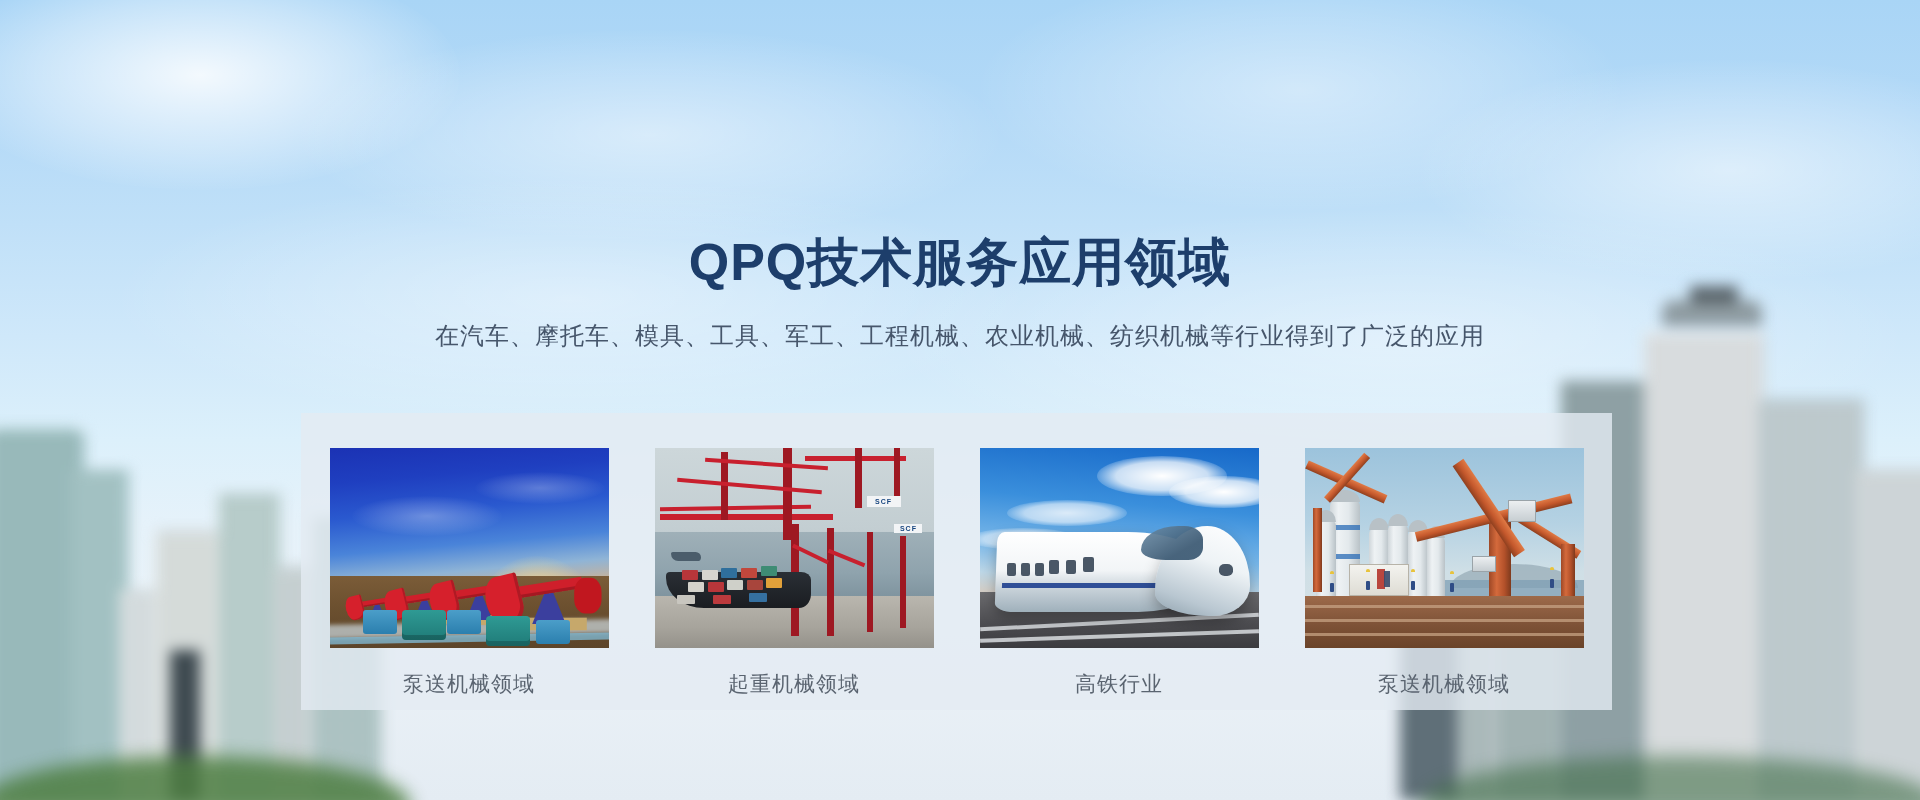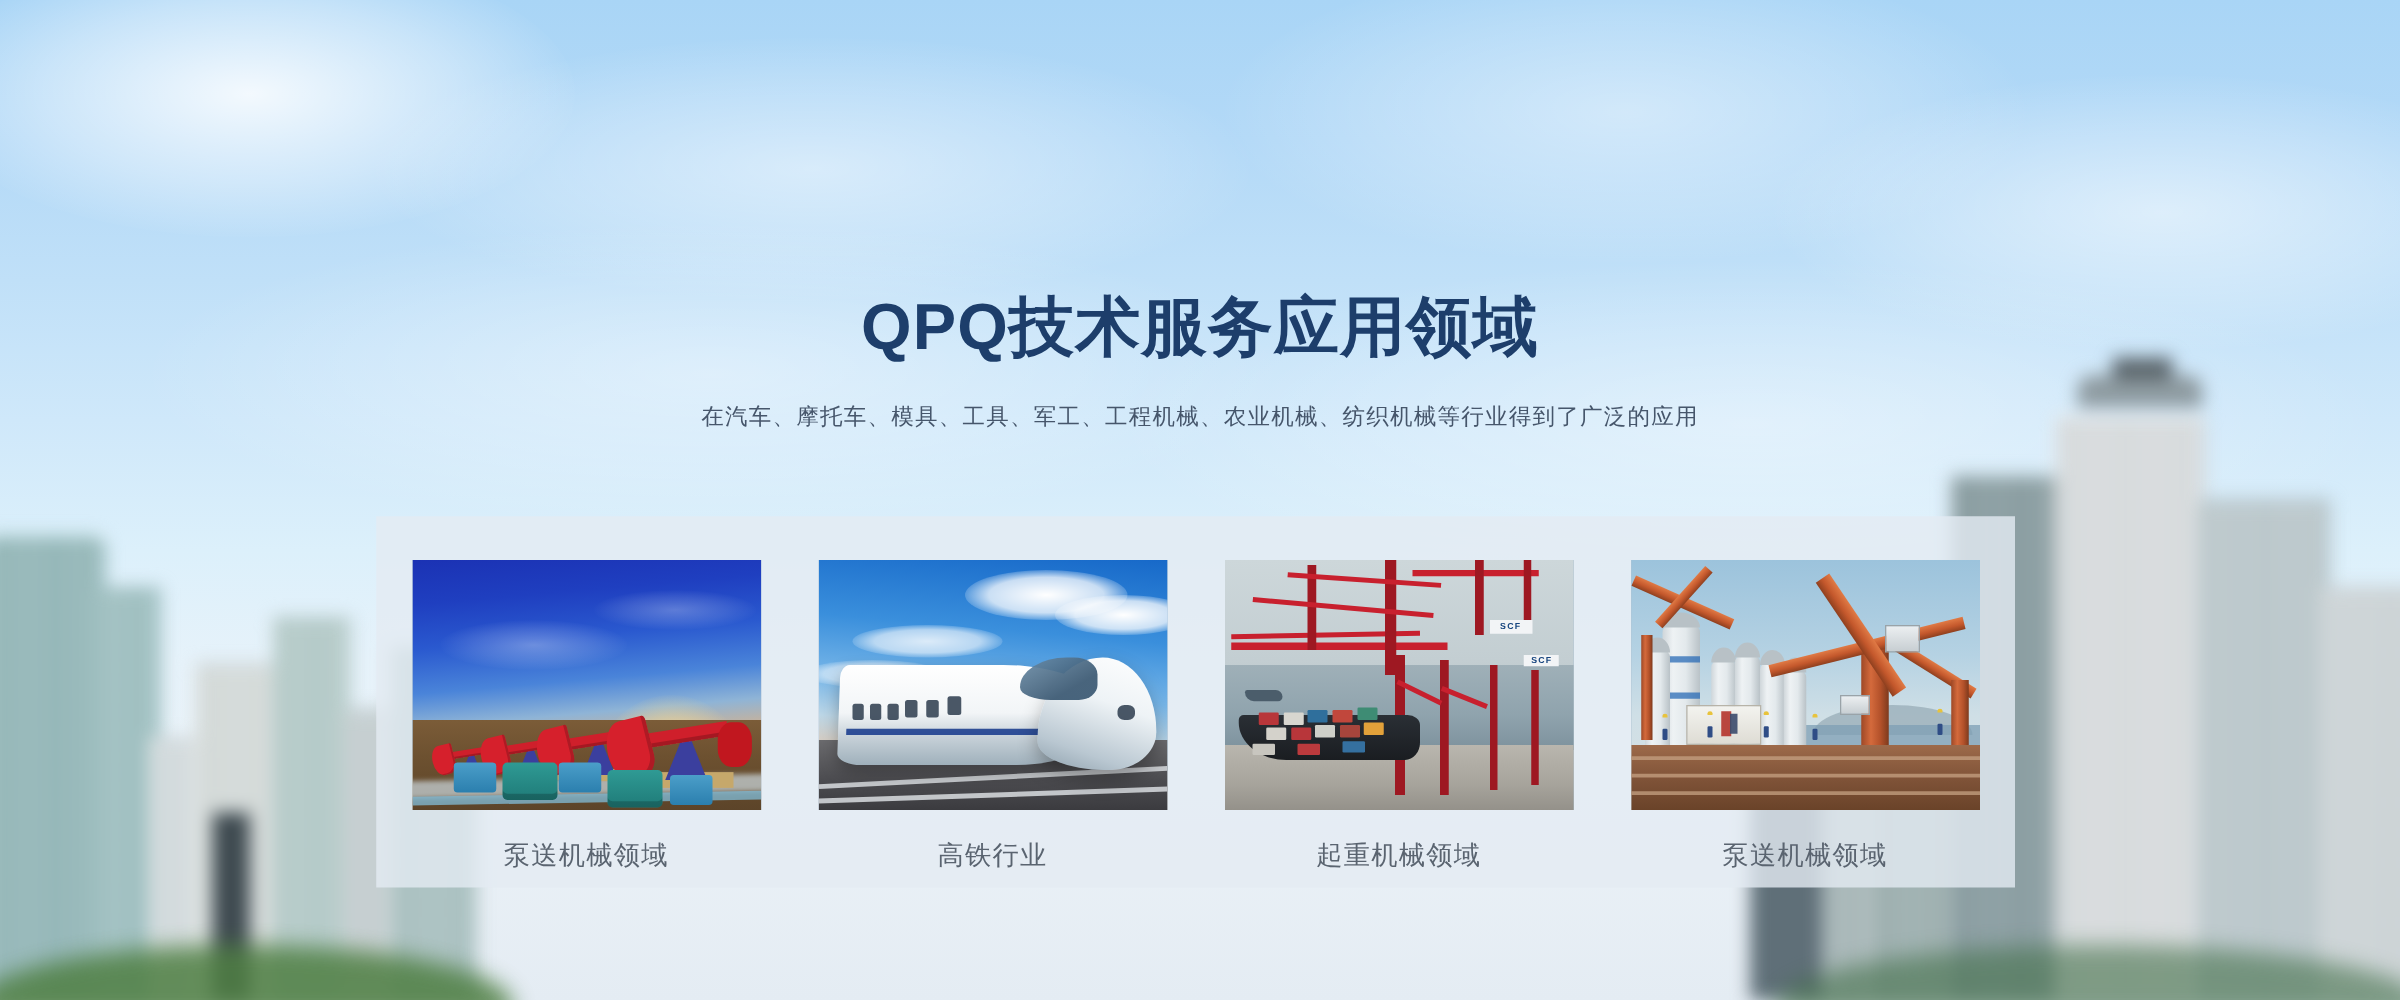--- a/index.html
+++ b/index.html
@@ -73,21 +73,21 @@
     color: #1d3e6b;
     line-height: 1;
     white-space: nowrap;
   }
   #page-subtitle {
     position: absolute;
     top: 324px;
     left: 0;
     width: 1920px;
     text-align: center;
-    font-size: 18px;
+    font-size: 24px;
     font-weight: normal;
     color: #46566b;
     letter-spacing: 1px;
     line-height: 1;
     white-space: nowrap;
   }
 
   
   #cards-panel {
     position: absolute;
@@ -459,48 +459,20 @@
           <div class="pump-green" style="left:56%; bottom:1%;"></div>
           <div class="pump-blue" style="left:74%; bottom:2%;"></div>
         </div>
       </div>
       <div class="card-label">泵送机械领域</div>
     </div>
 
     <div class="card">
       <div class="card-thumb">
         <div class="scene">
-          <div class="tr-sky"></div>
-          <div class="tr-cloud" style="left:42%; top:4%;  width:130px; height:40px;"></div>
-          <div class="tr-cloud" style="left:68%; top:14%; width:110px; height:32px;"></div>
-          <div class="tr-cloud" style="left:10%; top:26%; width:120px; height:26px; opacity:.8;"></div>
-          <div class="tr-cloud" style="left:-4%; top:40%; width:110px; height:22px; opacity:.7;"></div>
-          <div class="tr-ground"></div>
-          <div class="tr-rail" style="left:0; bottom:12%; width:100%; transform:rotate(-3deg);"></div>
-          <div class="tr-rail" style="left:0; bottom:5%;  width:100%; transform:rotate(-2deg);"></div>
-
-          <div class="tr-body"></div>
-          <div class="tr-stripe" style="left:8%;  bottom:30%; width:58%; transform:skewX(-2deg);"></div>
-          <div class="tr-window" style="left:10%; bottom:36%; width:9px;  height:13px;"></div>
-          <div class="tr-window" style="left:15%; bottom:36%; width:9px;  height:13px;"></div>
-          <div class="tr-window" style="left:20%; bottom:36%; width:9px;  height:13px;"></div>
-          <div class="tr-window" style="left:25%; bottom:37%; width:10px; height:14px;"></div>
-          <div class="tr-window" style="left:31%; bottom:37%; width:10px; height:14px;"></div>
-          <div class="tr-window" style="left:37%; bottom:38%; width:11px; height:15px;"></div>
-          <div class="tr-nose"></div>
-          <div class="tr-windshield" style="right:20%; bottom:44%; width:62px; height:34px;"></div>
-          <div class="tr-window" style="right:9%;  bottom:36%; width:14px; height:12px; border-radius:40%;"></div>
-        </div>
-      </div>
-      <div class="card-label">高铁行业</div>
-    </div>
-
-    <div class="card">
-      <div class="card-thumb">
-        <div class="scene">
           <div class="pc-sky"></div>
           <div class="pc-water"></div>
           <div class="pc-quay"></div>
           <div class="pc-boat" style="left:6%; top:52%;"></div>
 
           <div class="pc-red" style="left:2%;  top:33%; width:62%; height:6px;"></div>
           <div class="pc-red" style="left:2%;  top:29%; width:54%; height:4px; transform:rotate(-1deg);"></div>
           <div class="pc-red-d" style="left:24%; top:2%;  width:7px;  height:34%;"></div>
           <div class="pc-red-d" style="left:46%; top:0%;  width:9px;  height:46%;"></div>
           <div class="pc-red" style="left:18%; top:7%;  width:44%; height:4px; transform:rotate(4deg);"></div>
@@ -529,20 +501,48 @@
           <div class="pc-container" style="left:19%; bottom:28%; width:16px; height:10px; background:#b8363a;"></div>
           <div class="pc-container" style="left:26%; bottom:29%; width:16px; height:10px; background:#cfd0c9;"></div>
           <div class="pc-container" style="left:33%; bottom:29%; width:16px; height:10px; background:#a8453c;"></div>
           <div class="pc-container" style="left:40%; bottom:30%; width:16px; height:10px; background:#e2a13a;"></div>
           <div class="pc-container" style="left:8%;  bottom:22%; width:18px; height:9px;  background:#c8c6bf;"></div>
           <div class="pc-container" style="left:21%; bottom:22%; width:18px; height:9px;  background:#bb3a3d;"></div>
           <div class="pc-container" style="left:34%; bottom:23%; width:18px; height:9px;  background:#3570a0;"></div>
         </div>
       </div>
       <div class="card-label">起重机械领域</div>
+    </div>
+
+    <div class="card">
+      <div class="card-thumb">
+        <div class="scene">
+          <div class="tr-sky"></div>
+          <div class="tr-cloud" style="left:42%; top:4%;  width:130px; height:40px;"></div>
+          <div class="tr-cloud" style="left:68%; top:14%; width:110px; height:32px;"></div>
+          <div class="tr-cloud" style="left:10%; top:26%; width:120px; height:26px; opacity:.8;"></div>
+          <div class="tr-cloud" style="left:-4%; top:40%; width:110px; height:22px; opacity:.7;"></div>
+          <div class="tr-ground"></div>
+          <div class="tr-rail" style="left:0; bottom:12%; width:100%; transform:rotate(-3deg);"></div>
+          <div class="tr-rail" style="left:0; bottom:5%;  width:100%; transform:rotate(-2deg);"></div>
+
+          <div class="tr-body"></div>
+          <div class="tr-stripe" style="left:8%;  bottom:30%; width:58%; transform:skewX(-2deg);"></div>
+          <div class="tr-window" style="left:10%; bottom:36%; width:9px;  height:13px;"></div>
+          <div class="tr-window" style="left:15%; bottom:36%; width:9px;  height:13px;"></div>
+          <div class="tr-window" style="left:20%; bottom:36%; width:9px;  height:13px;"></div>
+          <div class="tr-window" style="left:25%; bottom:37%; width:10px; height:14px;"></div>
+          <div class="tr-window" style="left:31%; bottom:37%; width:10px; height:14px;"></div>
+          <div class="tr-window" style="left:37%; bottom:38%; width:11px; height:15px;"></div>
+          <div class="tr-nose"></div>
+          <div class="tr-windshield" style="right:20%; bottom:44%; width:62px; height:34px;"></div>
+          <div class="tr-window" style="right:9%;  bottom:36%; width:14px; height:12px; border-radius:40%;"></div>
+        </div>
+      </div>
+      <div class="card-label">高铁行业</div>
     </div>
 
     <div class="card">
       <div class="card-thumb">
         <div class="scene">
           <div class="cp-sky"></div>
           <div class="cp-hill"></div>
           <div class="cp-sea"></div>
 
           <div class="cp-silo" style="left:9%;  width:30px; height:48%;">

